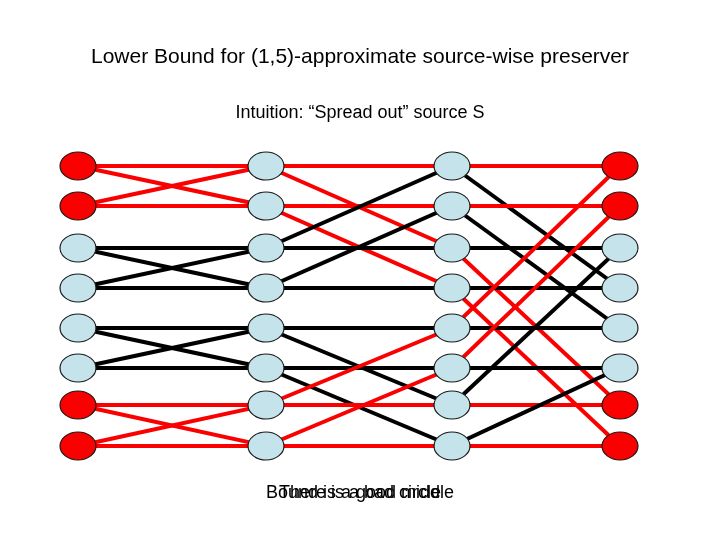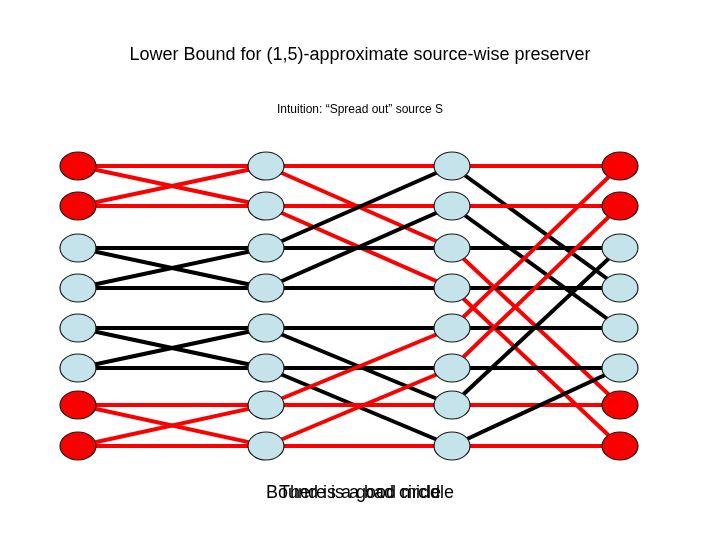--- a/index.html
+++ b/index.html
@@ -14,31 +14,31 @@
     background: #ffffff;
     overflow: hidden;
     font-family: "Liberation Sans", sans-serif;
   }
   #title {
     position: absolute;
     left: 0;
     top: 44px;
     width: 720px;
     text-align: center;
-    font-size: 18px;
+    font-size: 21px;
     color: #000000;
     white-space: nowrap;
   }
   #subtitle {
     position: absolute;
     left: 0;
     top: 102px;
     width: 720px;
     text-align: center;
-    font-size: 12px;
+    font-size: 18px;
     color: #000000;
     white-space: nowrap;
   }
   #graph {
     position: absolute;
     left: 0;
     top: 130px;
     width: 720px;
     height: 350px;
   }

